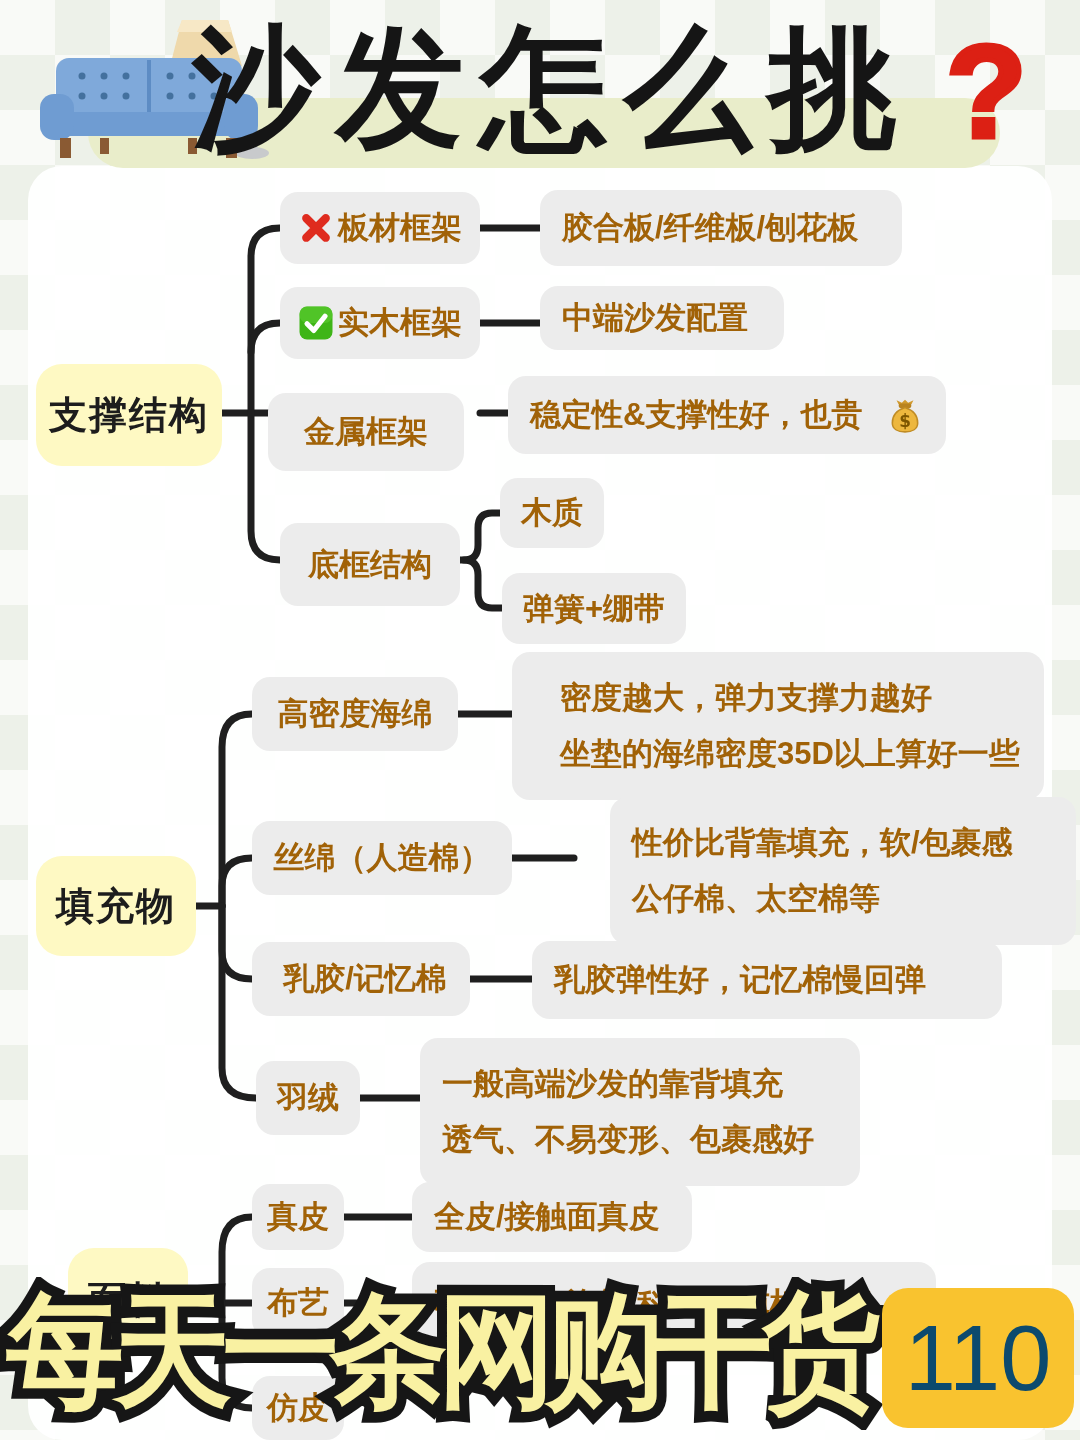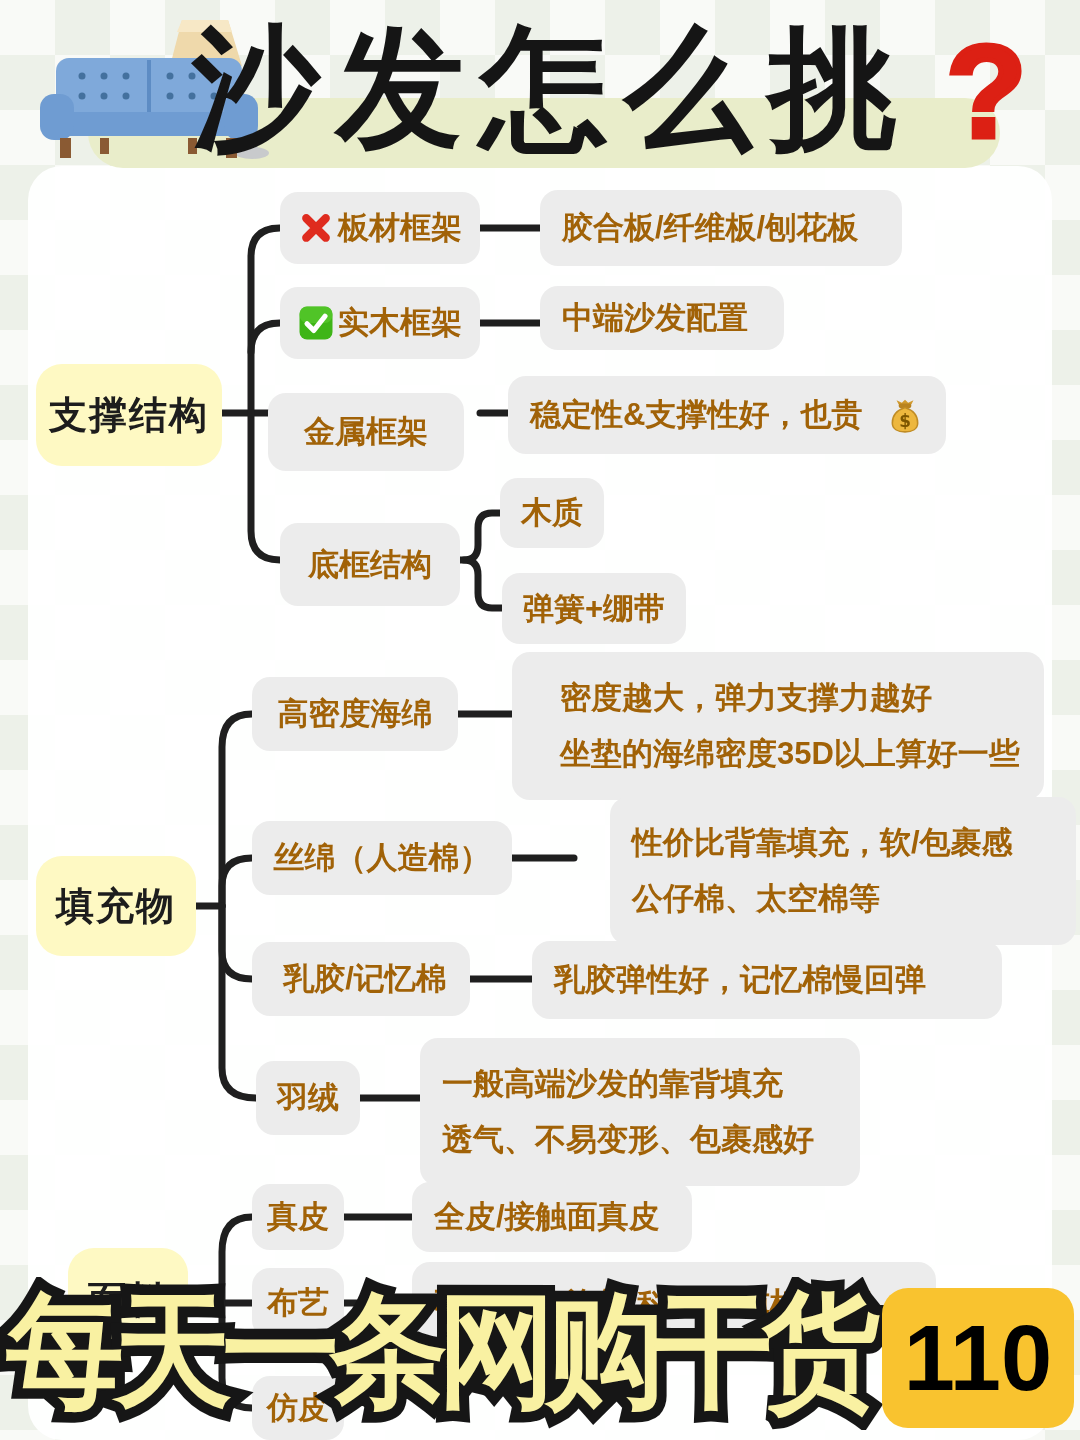--- a/index.html
+++ b/index.html
@@ -38,21 +38,21 @@
   .ic-after{margin-left:6px;margin-right:0;}
   
   .banner{position:absolute;left:6px;top:1284px;z-index:6;height:150px;}
   .banner .layer{position:absolute;left:0;top:0;white-space:nowrap;
          font-size:118px;line-height:134px;font-weight:900;letter-spacing:-10px;
          transform:scaleY(1.06);}
   .banner .stroke{-webkit-text-stroke:20px #161616;color:#161616;}
   .banner .fill{color:#f9f1a2;}
   .badge{position:absolute;left:882px;top:1288px;width:192px;height:140px;z-index:6;
          background:#f9c32f;border-radius:26px;display:flex;align-items:center;justify-content:center;
-         font-size:92px;font-weight:700;color:#000000;}
+         font-size:92px;font-weight:400;color:#0c4a6e;}
 </style>
 </head>
 <body>
 
 <div class="stage">
 
   <div class="panel"></div>
 
   <div class="title-highlight"></div>
   <svg class="sofa-svg" viewBox="0 0 250 148">

